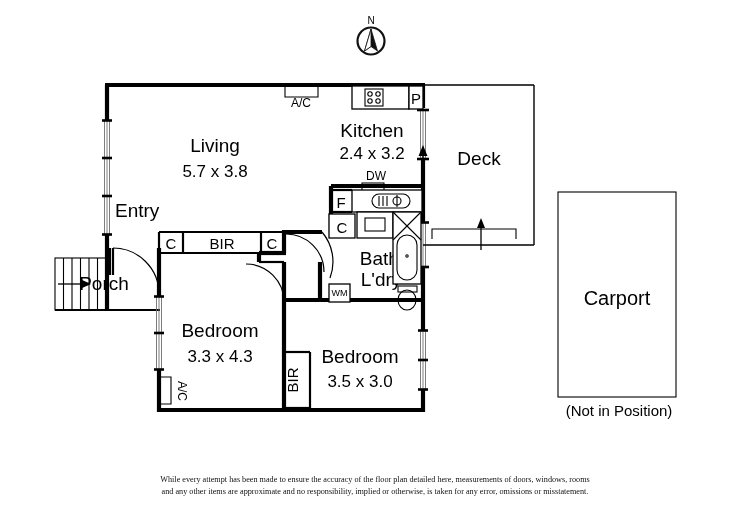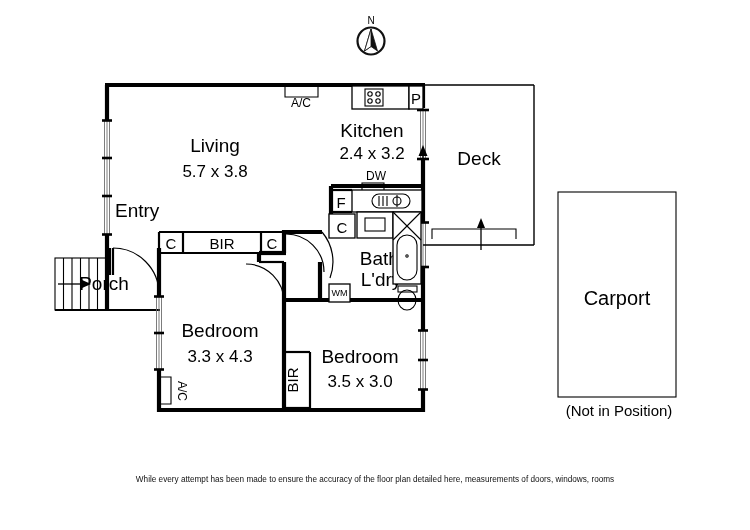--- a/index.html
+++ b/index.html
@@ -49,21 +49,21 @@
 
   #disclaimer {
     position: absolute;
     left: 0;
     top: 474px;
     width: 750px;
     text-align: center;
     font-size: 8.2px;
     line-height: 11.5px;
     color: #111;
-    font-family: Liberation Sans, sans-serif;
+    font-family: Liberation Serif, serif;
   }
   #disclaimer div { white-space: nowrap; }
 </style>
 </head>
 <body>
 
 <div id="plan-root">
 
   <svg class="floorplan" viewBox="0 0 750 530" xmlns="http://www.w3.org/2000/svg">
 
@@ -315,15 +315,16 @@
     <g>
       <rect class="hair" x="558" y="192" width="118" height="205" fill="#fff"></rect>
     </g>
     <text class="t-carport" x="617" y="305" text-anchor="middle">Carport</text>
     <text class="t-notpos" x="619" y="416" text-anchor="middle">(Not in Position)</text>
 
   </svg>
 
   <div id="disclaimer">
     <div>While every attempt has been made to ensure the accuracy of the floor plan detailed here, measurements of doors, windows, rooms</div>
+    <div>and any other items are approximate and no responsibility, implied or otherwise, is taken for any error, omissions or misstatement.</div>
   </div>
 
 </div>
 
 </body></html>

